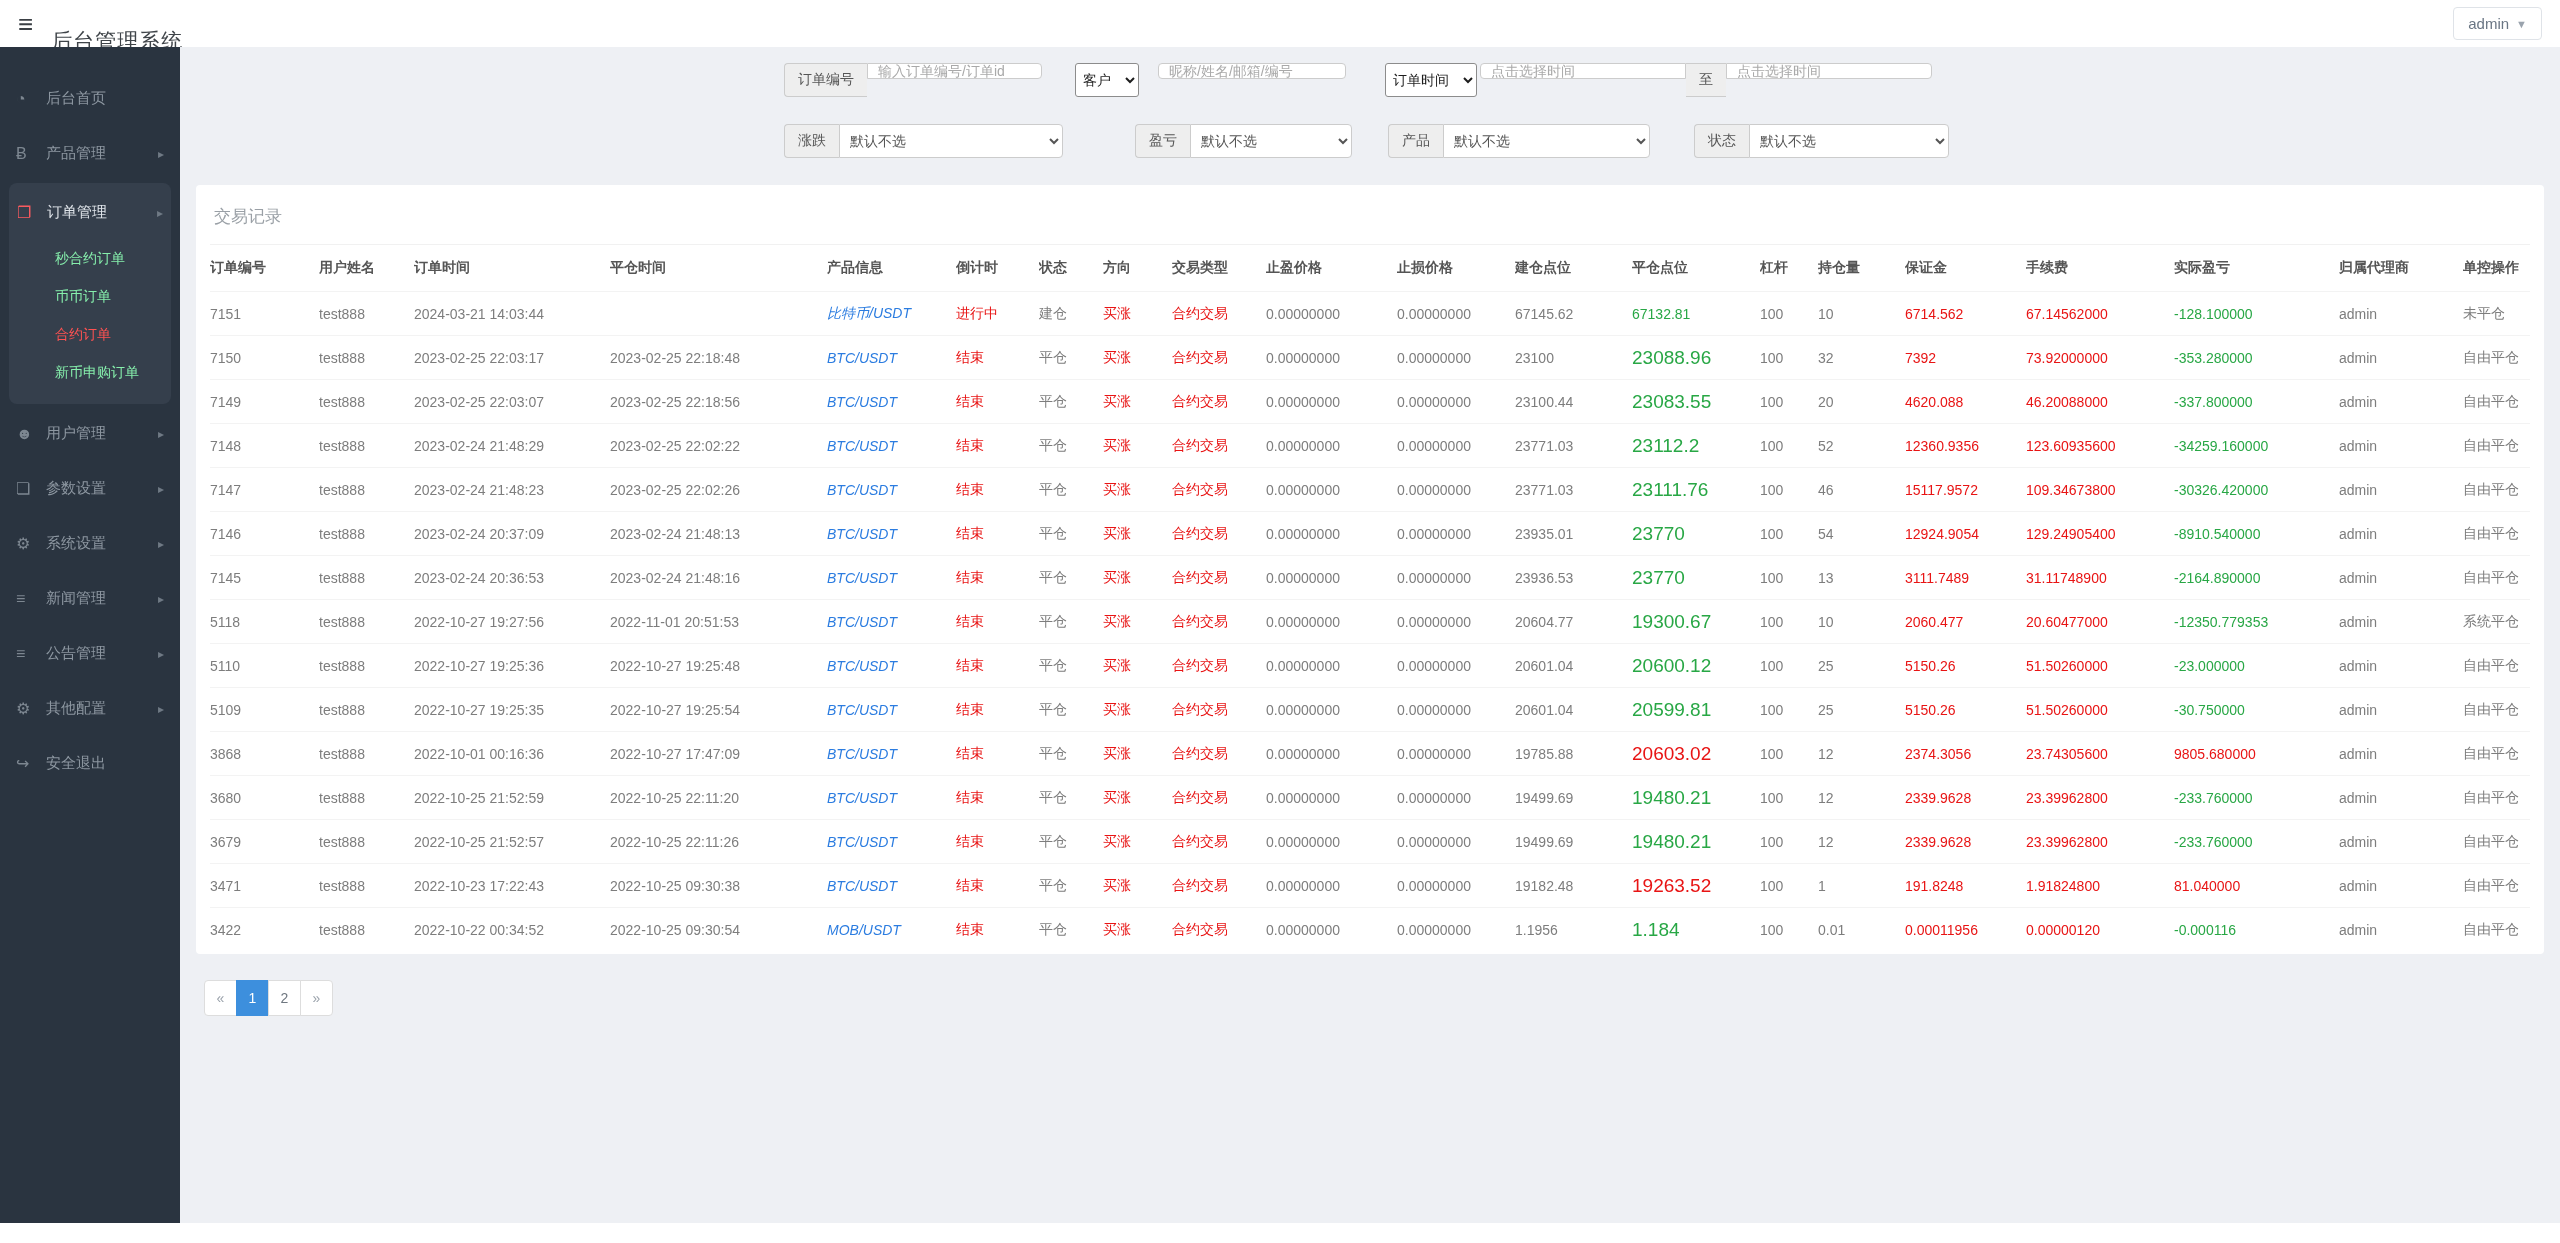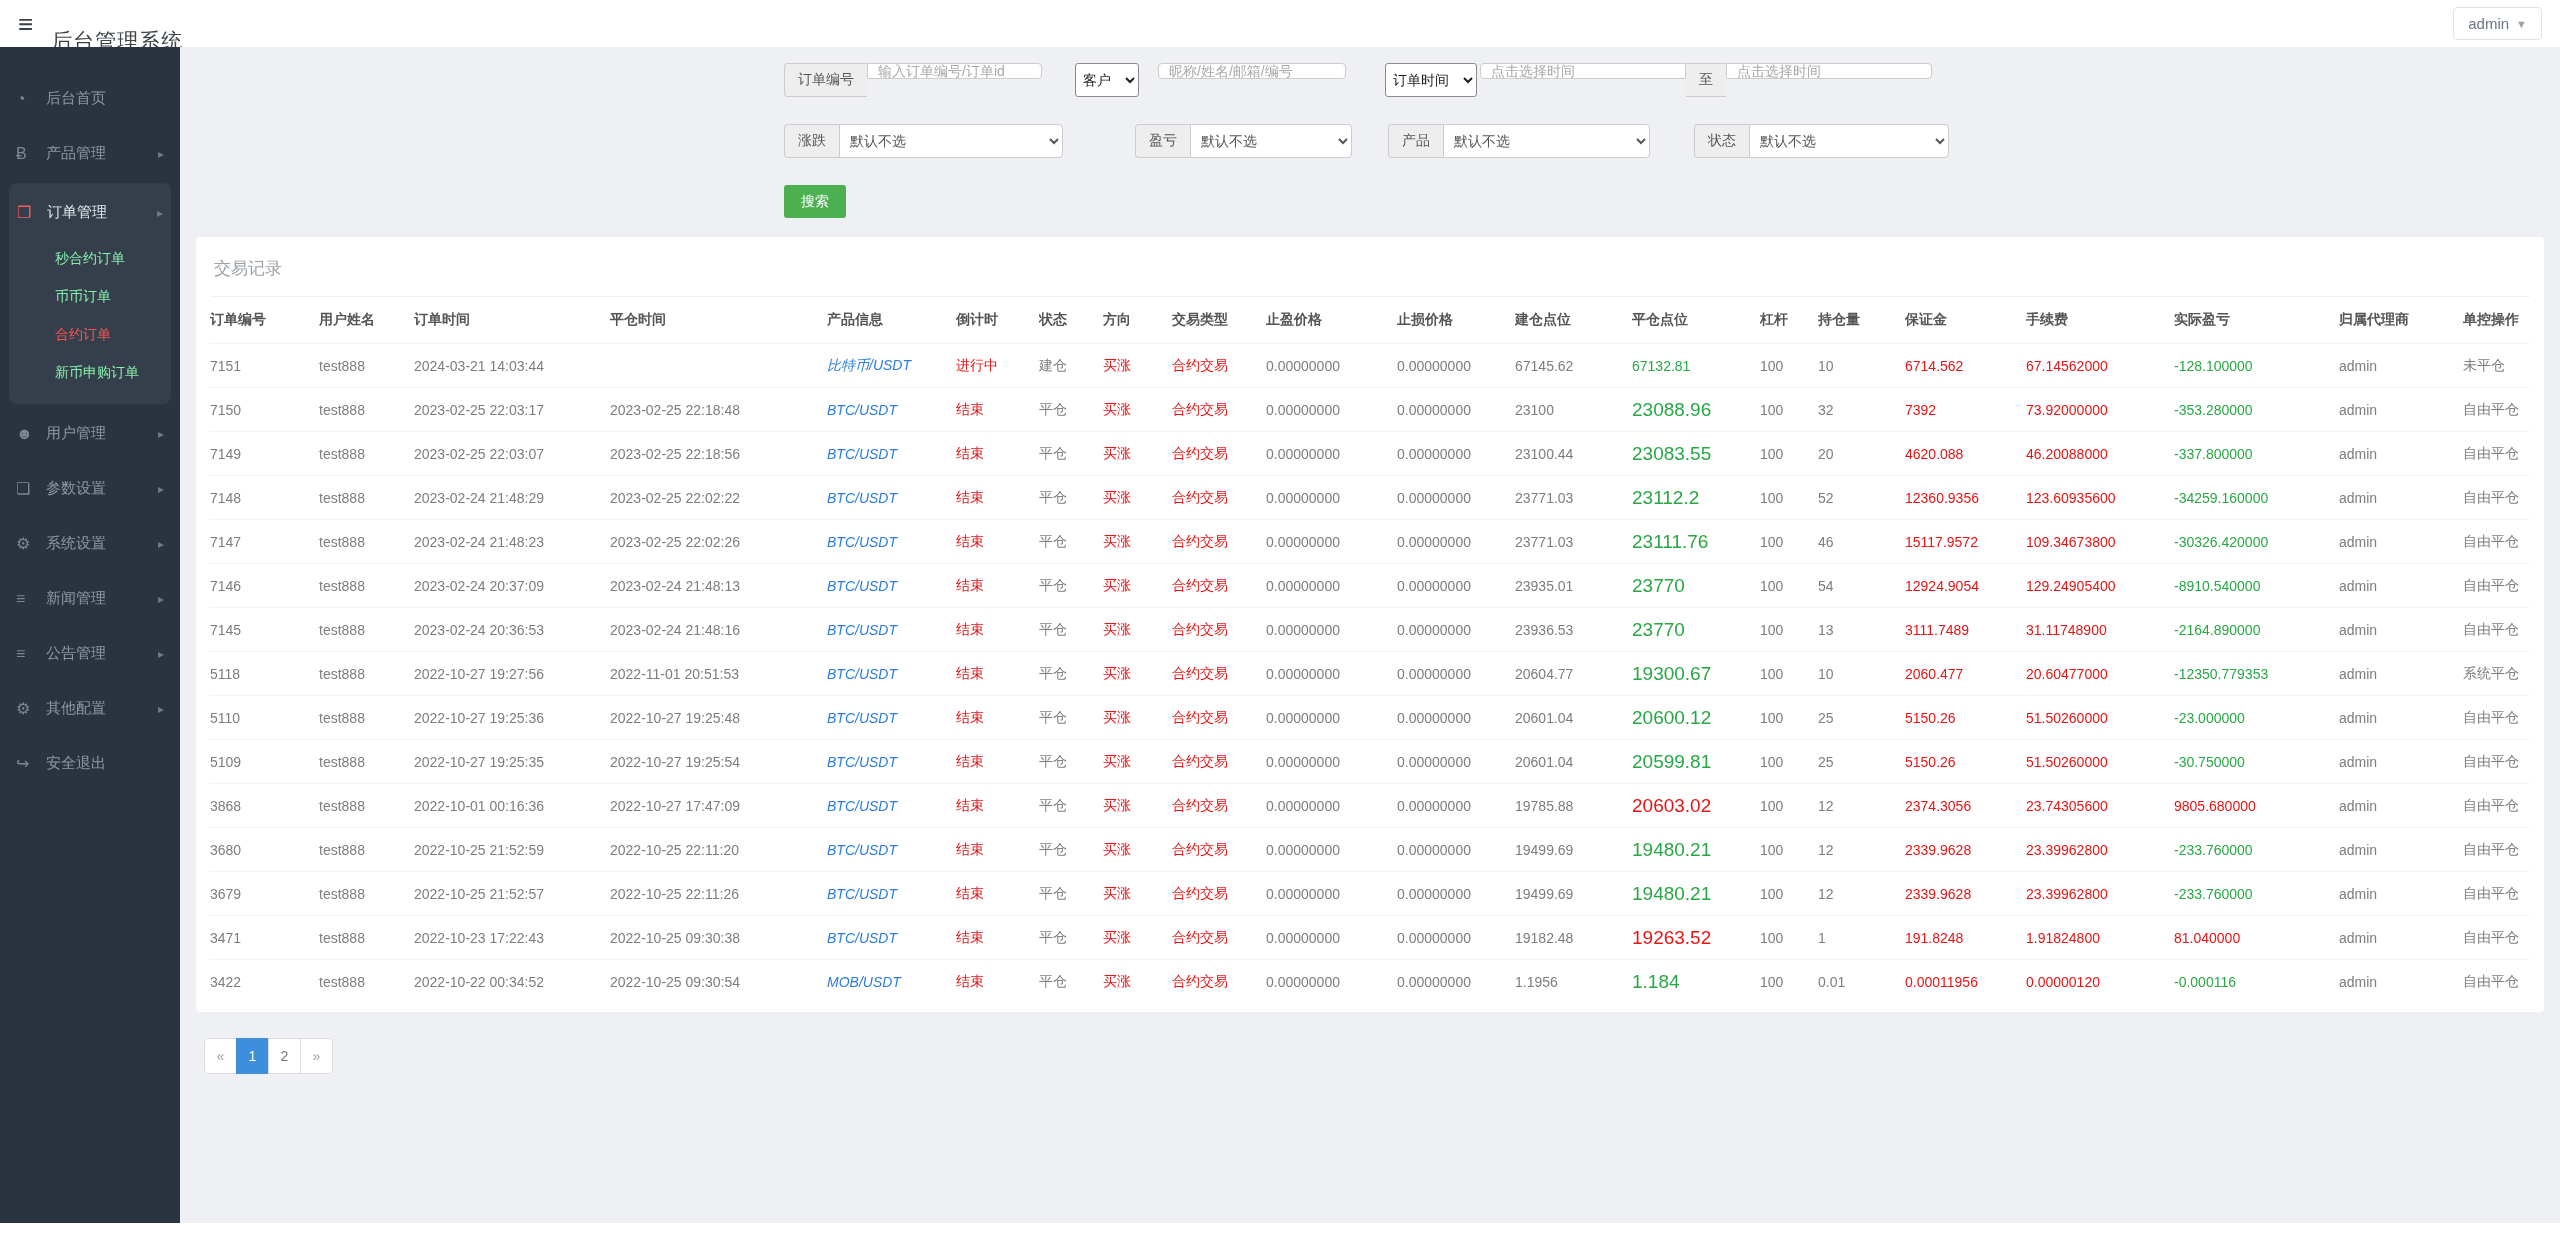--- a/index.html
+++ b/index.html
@@ -45,21 +45,21 @@
   .tinput::placeholder { color:#a9a9a9; }
   .tinput.rounded-left { border-radius:4px 0 0 4px; }
   .tinput.rounded { border-radius:4px; }
   .nselect { height:34px; border:1px solid #8c8c8c; border-radius:3px; background:#fff; font-size:14px;
              color:#1d1d1d; padding:0 3px; outline:none; }
   .bselect { height:34px; border:1px solid #ccc; border-radius:0 4px 4px 0; background:#fff; color:#555;
              font-size:14px; padding:0 6px; outline:none; }
   .search-btn { height:33px; padding:0 17px; background:var(--btn-green); color:#fff; border:none;
                 border-radius:3px; font-size:14px; cursor:pointer; }
   
-  .card { margin-top:18px; background:#fff; border-radius:4px; padding:16px 14px 8px; }
+  .card { margin-top:18px; background:#fff; border-radius:4px; padding:16px 14px 2px; }
   .card-title { font-size:17px; color:#9aa0a6; padding:4px 4px 16px; border-bottom:1px solid #f1f1f1; }
   table { width:100%; border-collapse:collapse; table-layout:fixed; }
   th { font-size:14px; color:#555; font-weight:bold; text-align:left; padding:14px 8px 14px 0;
        border-bottom:1px solid #f3f3f3; white-space:nowrap; overflow:hidden; }
   td { font-size:14px; color:#7d7d7d; padding:0 8px 0 0; height:44px; border-bottom:1px solid #f3f3f3;
        white-space:nowrap; overflow:hidden; }
   tr:last-child td { border-bottom:none; }
   .t-red { color:var(--red); }
   .t-green { color:var(--green); }
   .t-link { color:var(--blue); cursor:pointer;font-style:italic; }
@@ -188,23 +188,20 @@
           </select>
         </div>
         <div class="igroup" style="margin-left:44px">
           <span class="addon">状态</span>
           <select class="bselect" style="width:200px">
             <option>默认不选</option>
           </select>
         </div>
       </div>
 
-      <div class="f-row" style="margin-bottom:0">
-        <button class="search-btn">搜索</button>
-      </div>
     </div>
 
     <div class="card">
       <div class="card-title">交易记录</div>
       <table>
         <colgroup>
           <col style="width:109px">
             <col style="width:95px">
             <col style="width:196px">
             <col style="width:217px">

